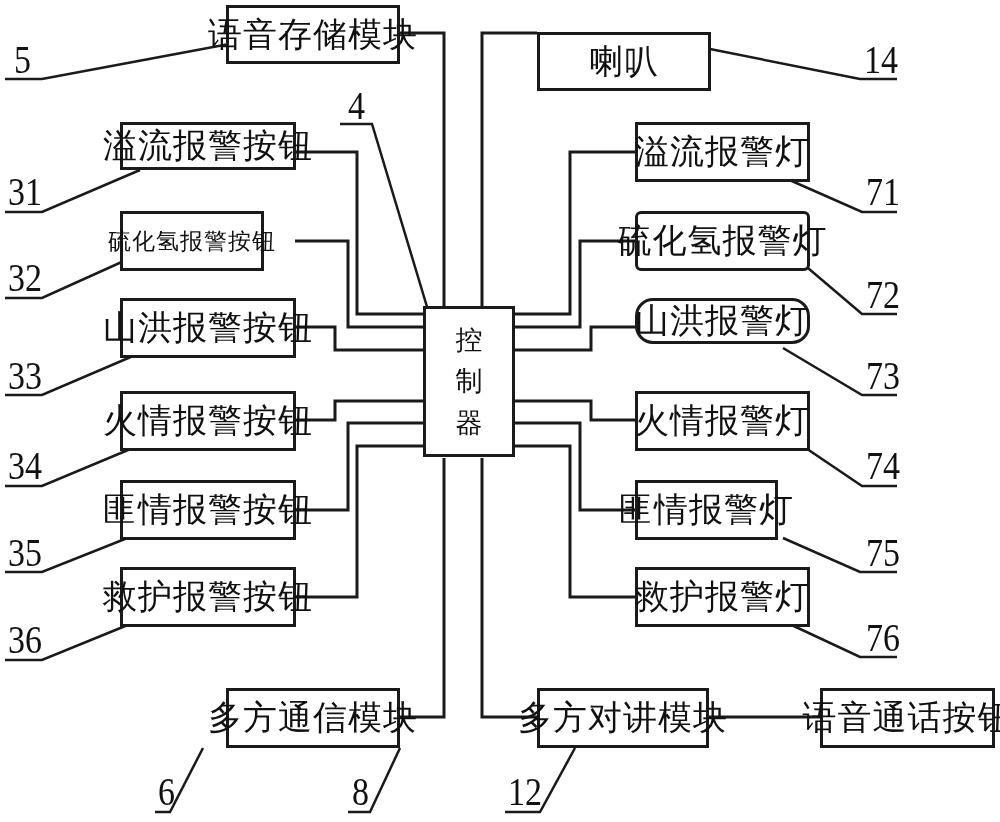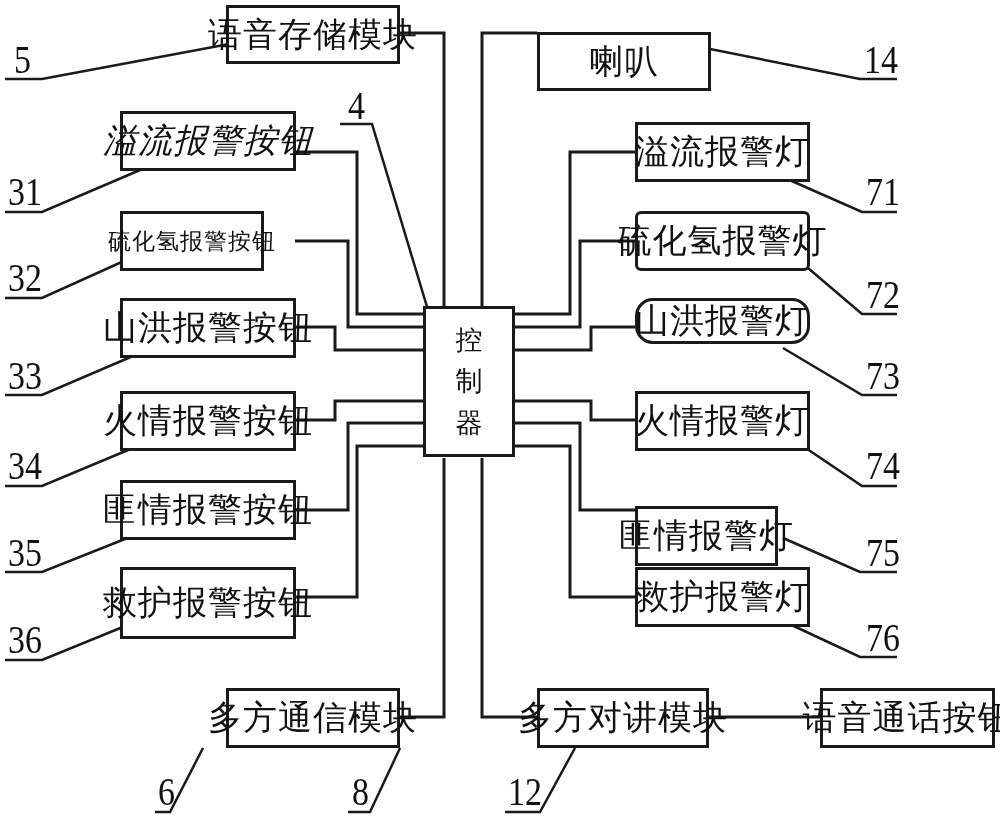--- a/index.html
+++ b/index.html
@@ -68,52 +68,52 @@
   <div class="box" style="left:537px;top:5px;width:174px;height:59px;margin-top:27px;">
     <span>喇叭</span>
   </div>
 
   <div class="ctrl" style="left:423px;top:306px;width:92px;height:151px;">
     <span>控</span>
     <span>制</span>
     <span>器</span>
   </div>
 
-  <div class="box" style="left:120px;top:111px;width:176px;height:60px;font-style:italic;">
+  <div class="box" style="left:120px;top:122px;width:176px;height:48px;">
       <span>溢流报警按钮</span>
     </div>
   <div class="box small" style="left:120px;top:211px;width:144px;height:60px;">
       <span>硫化氢报警按钮</span>
     </div>
   <div class="box" style="left:120px;top:298px;width:176px;height:60px;">
       <span>山洪报警按钮</span>
     </div>
   <div class="box" style="left:120px;top:391px;width:176px;height:60px;">
       <span>火情报警按钮</span>
     </div>
   <div class="box" style="left:120px;top:480px;width:176px;height:60px;">
       <span>匪情报警按钮</span>
     </div>
-  <div class="box" style="left:120px;top:567px;width:176px;height:72px;">
+  <div class="box" style="left:120px;top:567px;width:176px;height:60px;">
       <span>救护报警按钮</span>
     </div>
 
   <div class="box" style="left:635px;top:122px;width:175px;height:60px;">
       <span>溢流报警灯</span>
     </div>
   <div class="box" style="left:635px;top:211px;width:175px;height:60px;border-radius:6px;">
       <span>硫化氢报警灯</span>
     </div>
   <div class="box" style="left:635px;top:298px;width:175px;height:46px;border-radius:18px;">
       <span>山洪报警灯</span>
     </div>
   <div class="box" style="left:635px;top:391px;width:175px;height:60px;">
       <span>火情报警灯</span>
     </div>
-  <div class="box" style="left:635px;top:480px;width:143px;height:60px;margin-top:26px;">
+  <div class="box" style="left:635px;top:480px;width:143px;height:60px;">
       <span>匪情报警灯</span>
     </div>
   <div class="box" style="left:635px;top:567px;width:175px;height:60px;">
       <span>救护报警灯</span>
     </div>
 
   <div class="box" style="left:226px;top:688px;width:174px;height:60px;">
       <span>多方通信模块</span>
     </div>
   <div class="box" style="left:537px;top:688px;width:172px;height:60px;">

